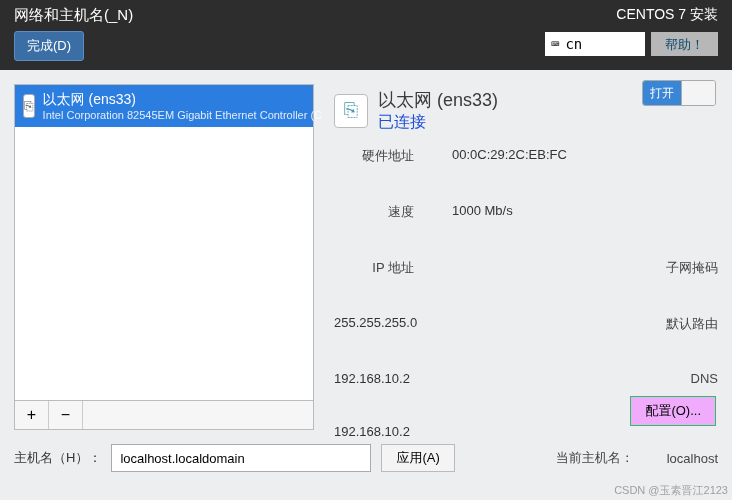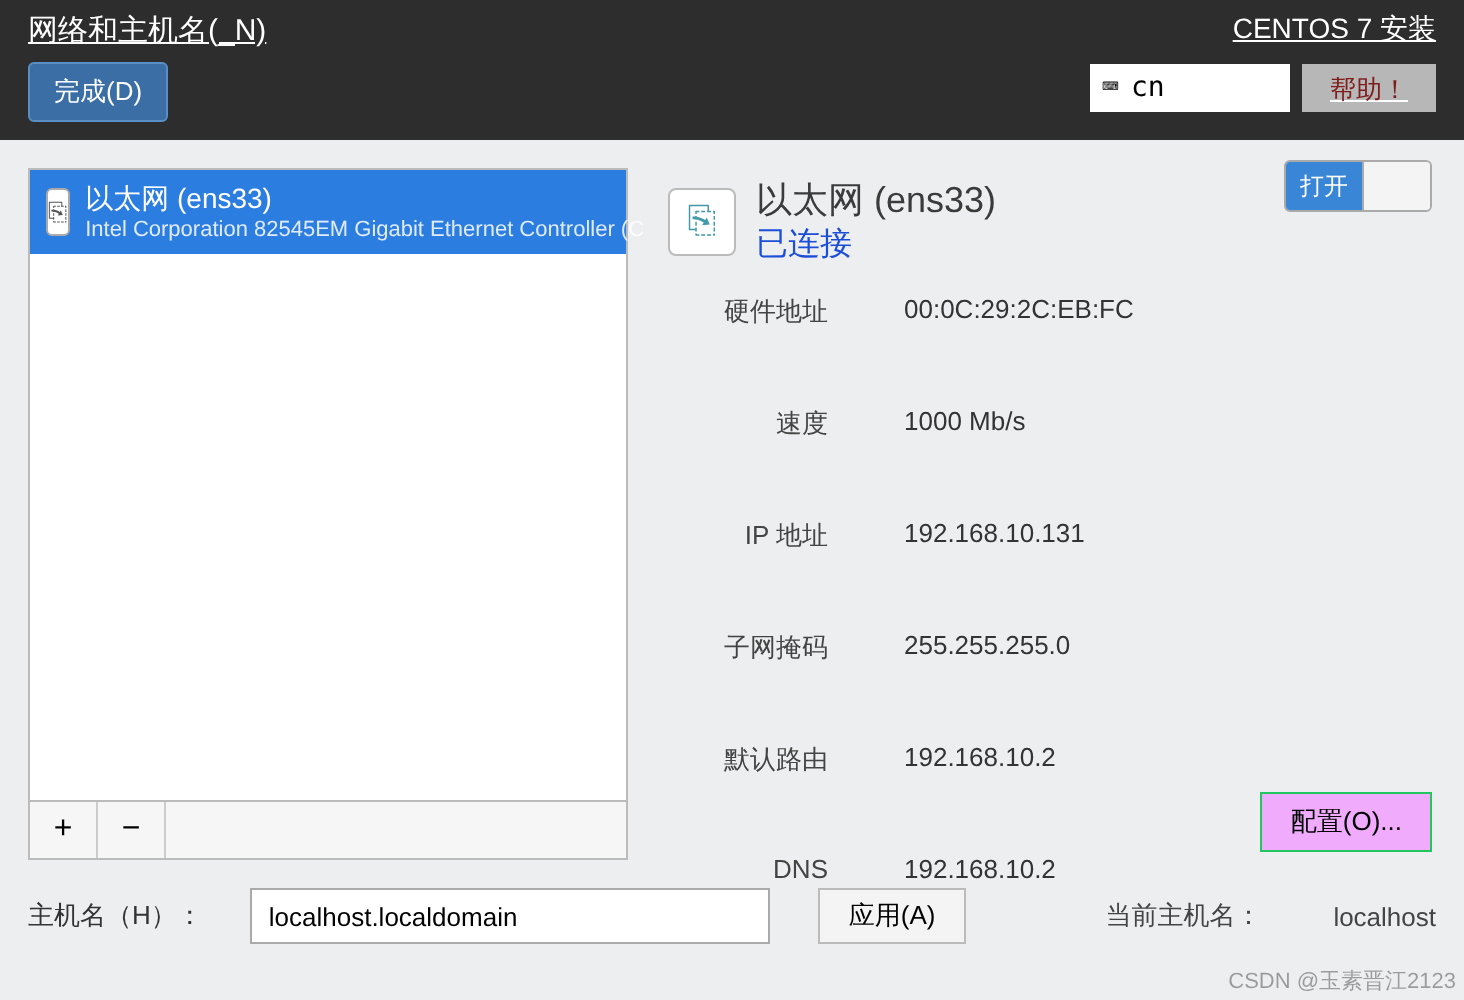--- a/index.html
+++ b/index.html
@@ -1,25 +1,25 @@
 <!DOCTYPE html>
 <html><head>
 <meta charset="utf-8">
 <style>
   * { box-sizing: border-box; margin: 0; padding: 0; }
   html, body { width: 732px; height: 500px; font-family: "Microsoft YaHei", sans-serif; font-size: 13px; background: #eceef0; color: #333; }
-  .header { height: 70px; background: #2d2d2d; color: #fff; display: flex; justify-content: space-between; padding: 6px 14px 0 14px; text-decoration: underline; }
+  .header { height: 70px; background: #2d2d2d; color: #fff; display: flex; justify-content: space-between; padding: 6px 14px 0 14px; }
   .hdr-left .title { font-size: 15px; margin-bottom: 6px; }
   .done-btn { background: #3a6ea5; color: #fff; border: 1px solid #5a8ec5; border-radius: 3px; padding: 5px 12px; cursor: pointer; font-size: 13px; }
   .hdr-right { text-align: right; }
   .hdr-right .install-title { font-size: 14px; margin-bottom: 8px; }
   .kb-row { display: flex; gap: 6px; align-items: center; }
   .kb-box { background: #fff; color: #000; display: inline-flex; align-items: center; gap: 6px; padding: 3px 8px 3px 6px; font-family: monospace; font-size: 14px; height: 24px; width: 100px; }
   .kb-icon { display: inline-block; }
-  .help-btn { background: #b7b7b7; color: #7f1d1d; border: none; padding: 4px 14px; height: 24px; cursor: pointer; font-size: 13px; }
+  .help-btn { background: #b7b7b7; color: #0c4a6e; border: none; padding: 4px 14px; height: 24px; cursor: pointer; font-size: 13px; }
 
   .content { position: relative; padding: 14px 14px 0 14px; display: flex; gap: 20px; height: 360px; }
   .left-panel { width: 300px; display: flex; flex-direction: column; }
   .iface-list { flex: 1; background: #fff; border: 1px solid #bbb; }
   .iface-item { display: flex; align-items: center; gap: 8px; padding: 6px 8px; }
   .iface-item.selected { background: #2c7de0; color: #fff; }
   .iface-icon { width: 24px; height: 24px; background: #fff; border: 1px solid #aaa; border-radius: 3px; display: flex; align-items: center; justify-content: center; font-size: 12px; color:#555; }
   .iface-text .iface-name { font-size: 14px; }
   .iface-text .iface-desc { font-size: 11px; opacity: 0.85; white-space: nowrap; overflow: hidden; }
   .list-toolbar { display: flex; border: 1px solid #bbb; border-top: none; background: #f6f6f6; }
@@ -30,21 +30,21 @@
   .rp-icon { width: 34px; height: 34px; border: 1px solid #bbb; border-radius: 4px; background:#fff; display:flex; align-items:center; justify-content:center; color:#49a; font-size:18px;}
   .rp-title { font-size: 18px; color: #3b3b3b; }
   .rp-status { font-size: 16px; color: #1d4ed8; margin-top:0;}
   .switch { position: absolute; right: 16px; top: 10px; width: 74px; height: 26px; border: 1px solid #aaa; border-radius: 3px; display: flex; overflow: hidden; cursor: pointer; background:#eee; }
   .switch .on { flex: 1; background: #3a86d6; color: #fff; display: flex; align-items: center; justify-content: center; font-size: 12px; }
   .switch .knob { width: 34px; background: #f4f4f4; border-left: 1px solid #aaa; }
   .info-grid { display: grid; grid-template-columns: 80px auto; row-gap: 12px; column-gap: 12px; font-size: 13px; gap: 38px; }
   .info-grid .label { text-align: right; color: #444; }
   .configure-btn { position: absolute; right: 16px; bottom: 4px; background: #f0abfc; border: 1px solid #22c55e; padding: 5px 14px; cursor: pointer; font-size: 13px; text-align: right; }
 
-  .footer { padding: 14px; display: flex; align-items: center; gap: 24px; }
+  .footer { padding: 14px; display: flex; align-items: center; gap: 10px; }
   .hostname-input { flex: 0 0 260px; height: 28px; border: 1px solid #aaa; padding: 0 8px; font-size: 13px; }
   .apply-btn { height: 28px; background: #f4f4f4; border: 1px solid #bbb; padding: 0 14px; cursor: pointer; font-size: 13px; }
   .spacer { flex: 1; }
   .cur-host { font-size: 13px; color:#444; }
   .watermark { position: fixed; right: 4px; bottom: 2px; font-size: 11px; color: rgba(0,0,0,0.35); }
 </style>
 </head>
 <body>
 
 <div class="header">
@@ -92,34 +92,33 @@
     <div class="switch">
       <div class="on">打开</div>
       <div class="knob"></div>
     </div>
     <div class="info-grid">
       <div class="label">硬件地址</div>
       <div>00:0C:29:2C:EB:FC</div>
       <div class="label">速度</div>
       <div>1000 Mb/s</div>
       <div class="label">IP 地址</div>
-      <div>192.168.10.131</div>
       <div class="label">子网掩码</div>
       <div>255.255.255.0</div>
       <div class="label">默认路由</div>
       <div>192.168.10.2</div>
       <div class="label">DNS</div>
       <div>192.168.10.2</div>
     </div>
     <button class="configure-btn">配置(O)...</button>
   </div>
 </div>
 
 <div class="footer">
   <span>主机名（H）：</span>
   <input class="hostname-input" type="text" value="localhost.localdomain" style="">
   <button class="apply-btn">应用(A)</button>
   <div class="spacer"></div>
   <span class="cur-host">当前主机名：</span>
-  <span class="cur-host" style="margin-left:12px;">localhost</span>
+  <span class="cur-host" style="margin-left:23px;">localhost</span>
 </div>
 
 <div class="watermark">CSDN @玉素晋江2123</div>
 
 </body></html>

